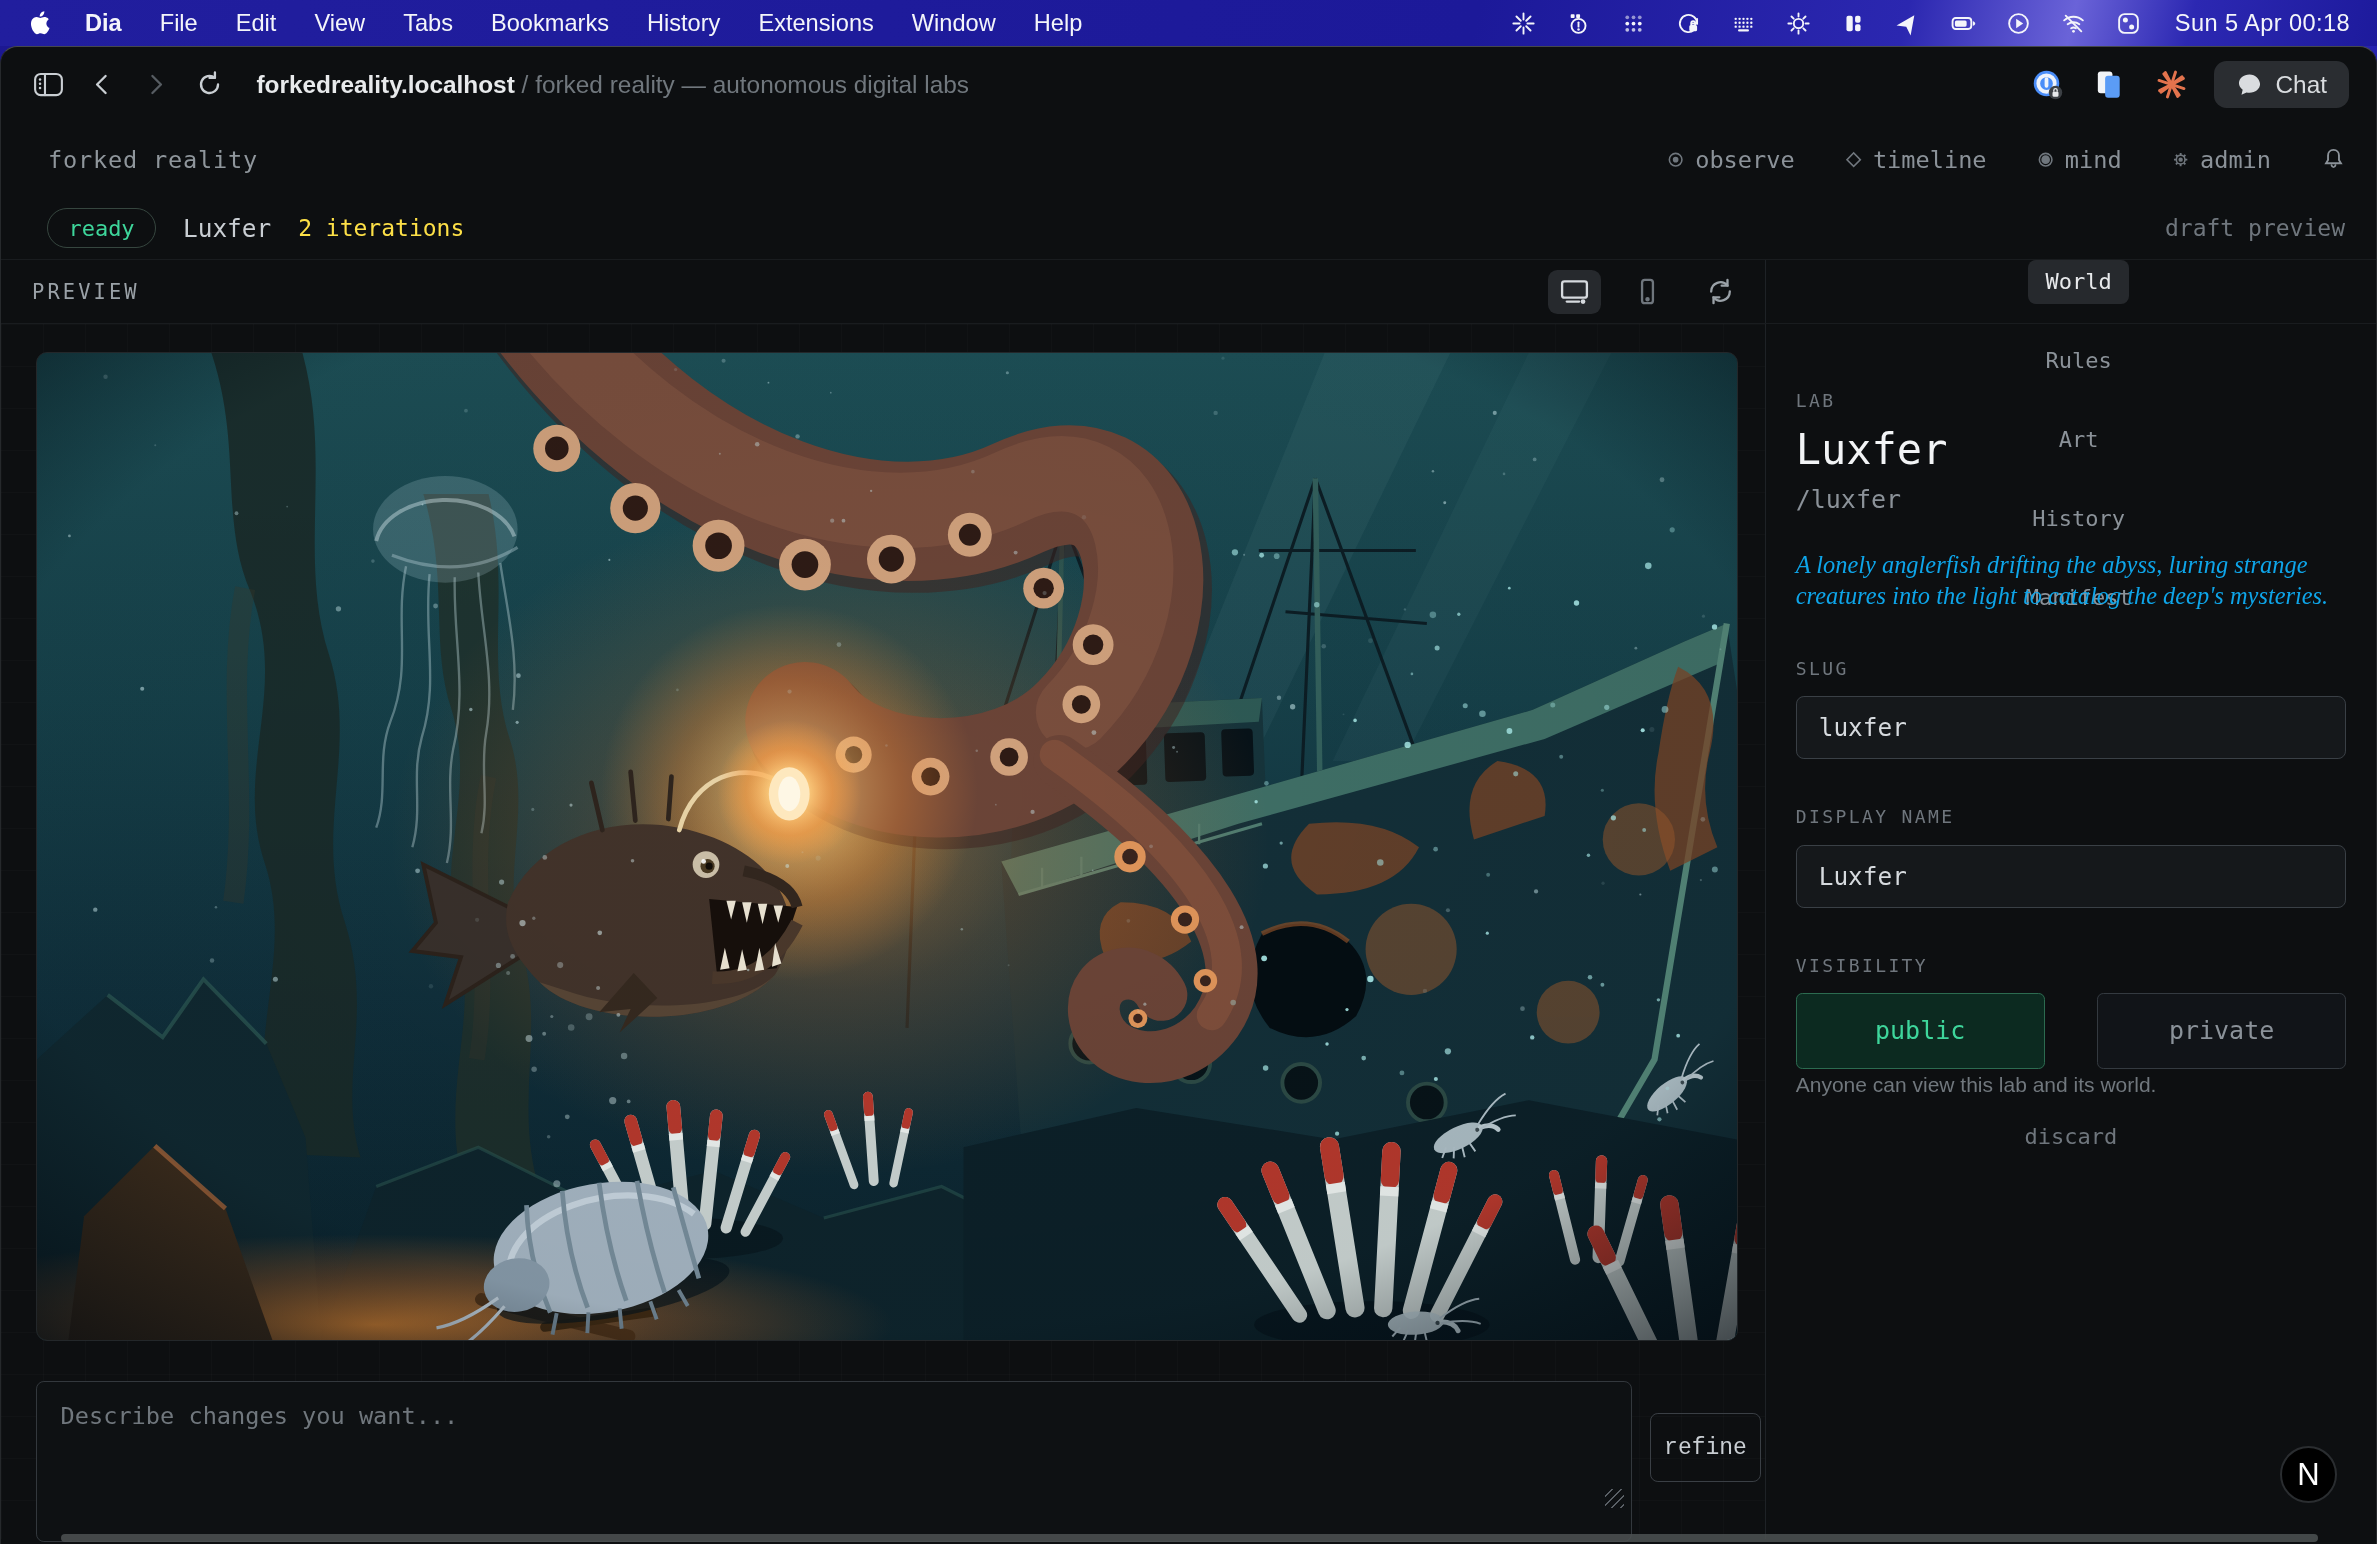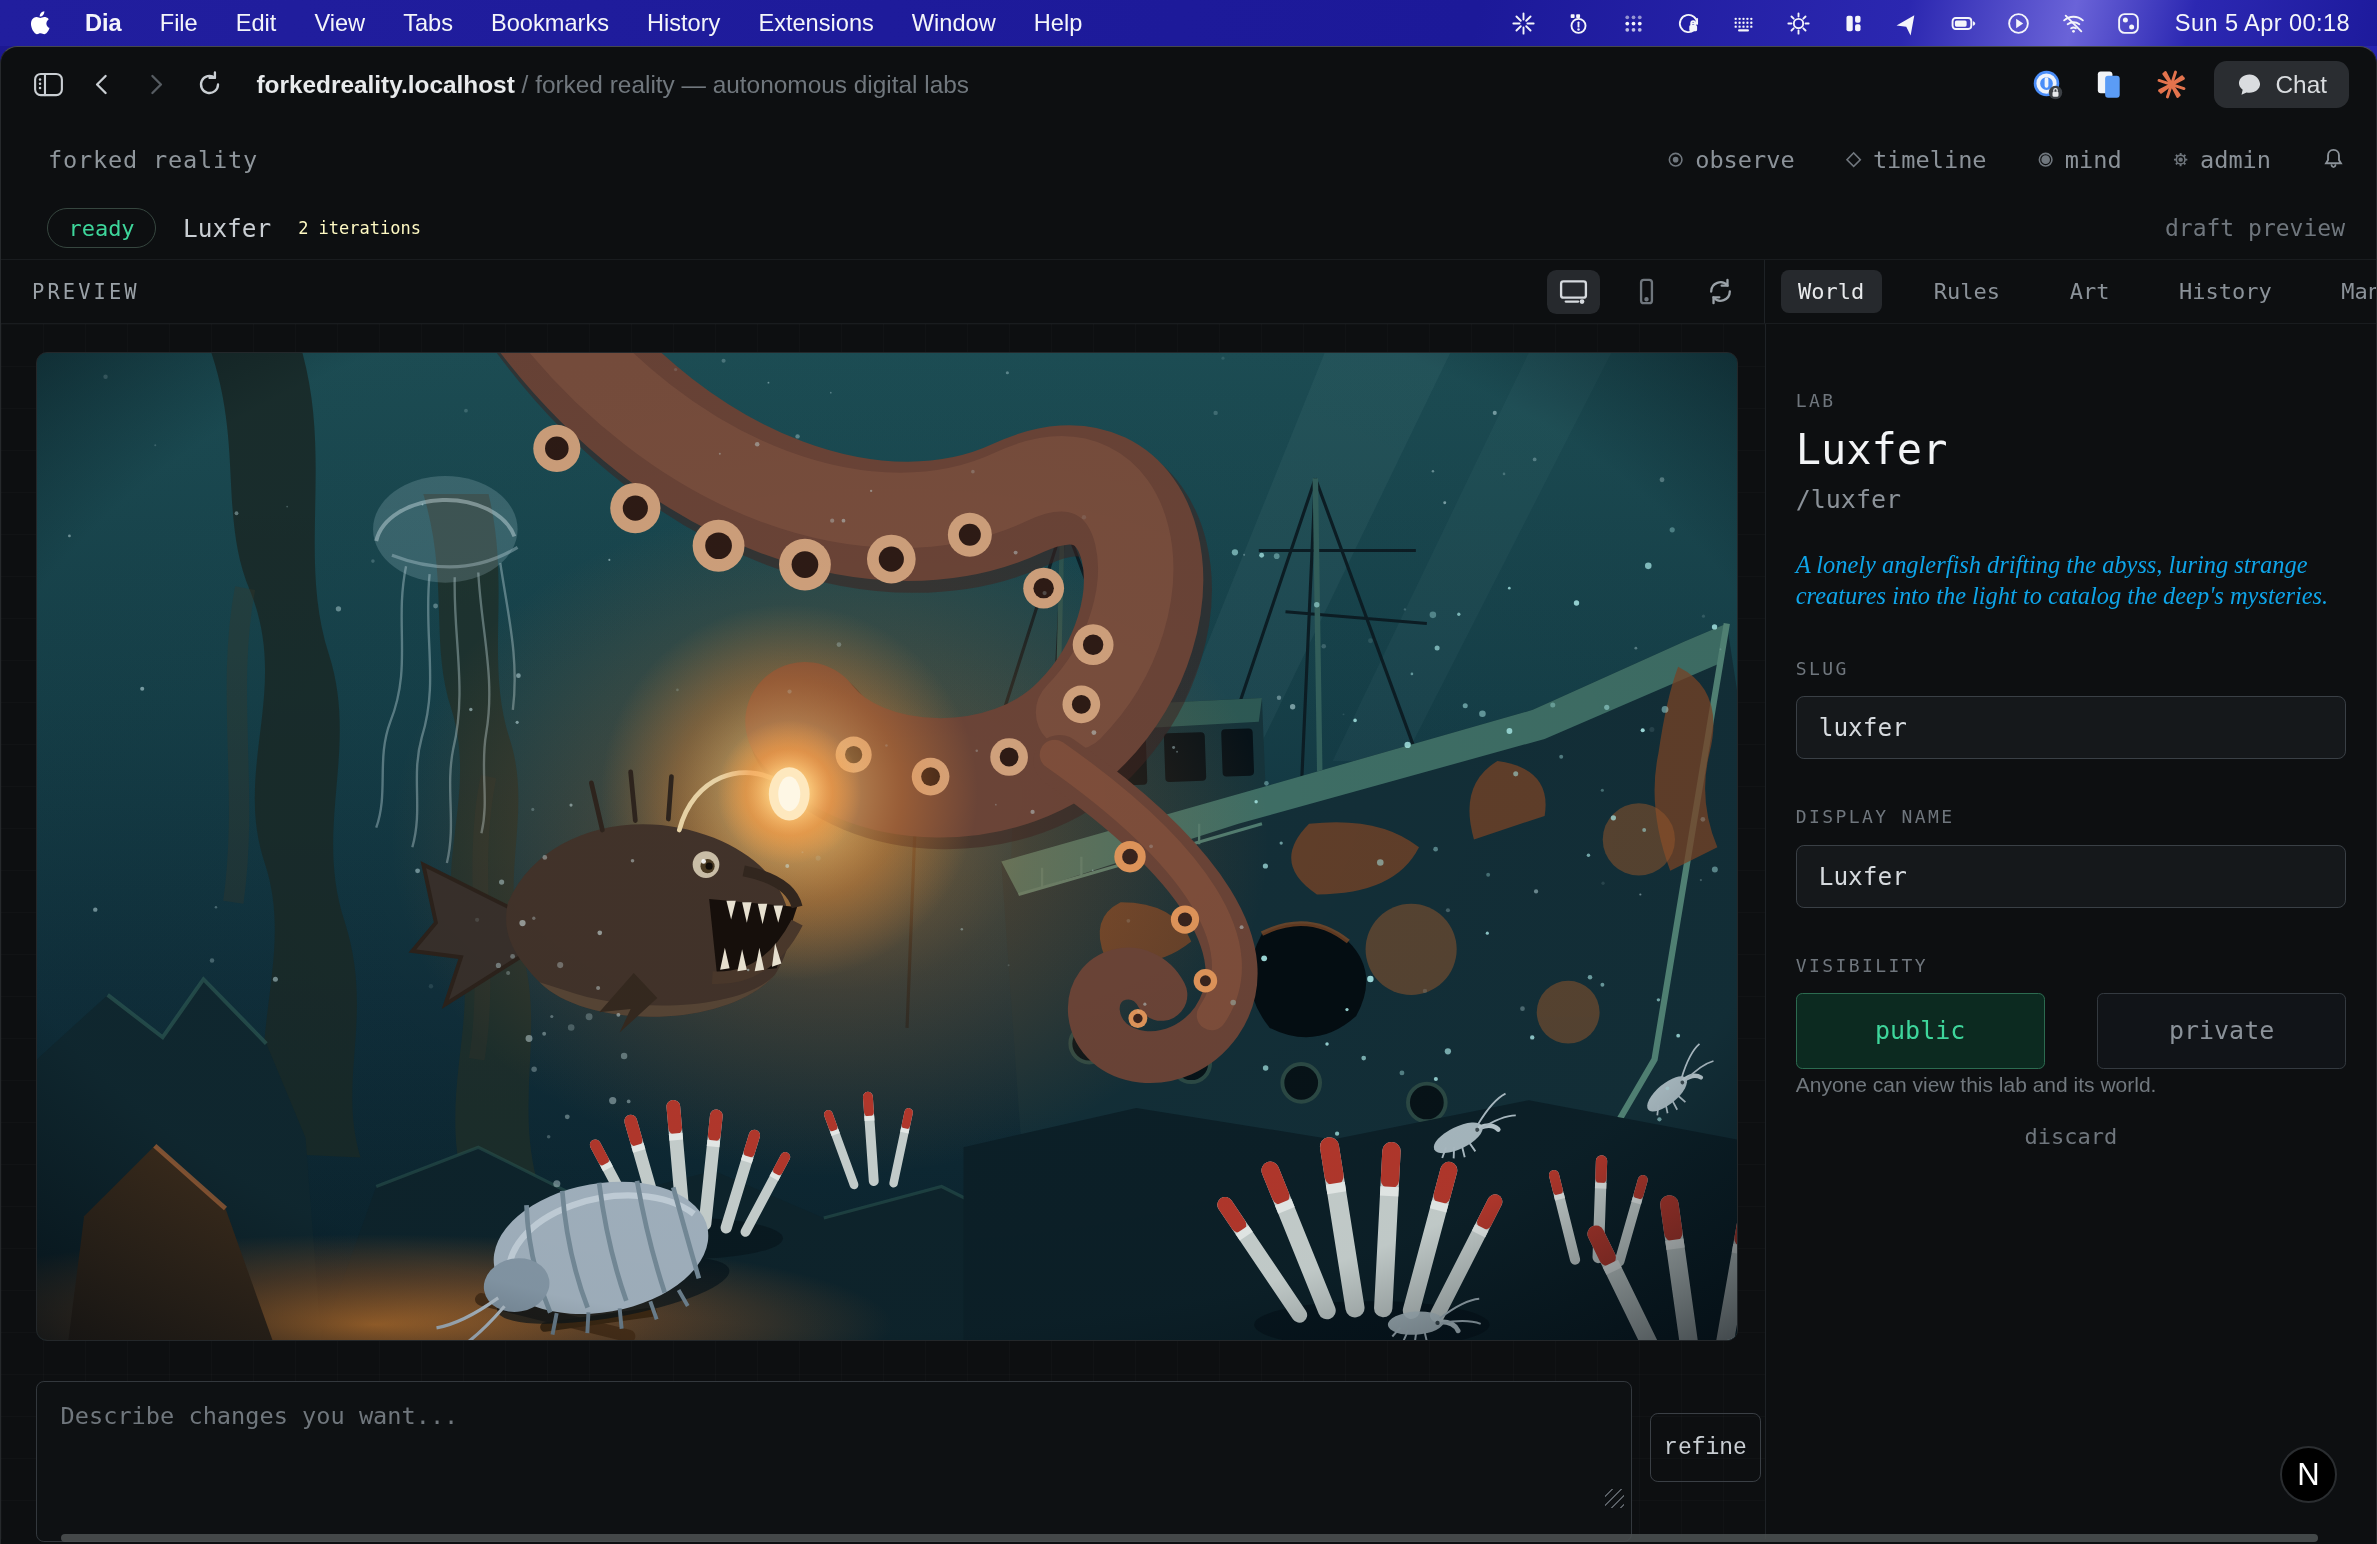--- a/index.html
+++ b/index.html
@@ -55,32 +55,32 @@
   .site-nav{ margin-left:auto; display:flex; align-items:center; gap:50px; }
   .nav-item{ display:flex; align-items:center; gap:11px; color:#8b9299; font-size:23.6px; cursor:default; }
   .nav-item svg{ width:17.3px; height:17.3px; stroke:#6f767d; fill:none; stroke-width:2; }
   .bell{ width:27px; height:27px; }
   .bell svg{ width:25px; height:25px; stroke:#8b9299; fill:none; stroke-width:2.4; stroke-linecap:round; }
 
   .status-row{ height:63px; display:flex; align-items:center; padding:0 31px 0 46px; gap:27px;
     border-bottom:1.6px solid #191c1f; }
   .ready-pill{ color:var(--accent); border:1.6px solid #36463f; border-radius:785px; padding:6.3px 20.4px; font-size:22px; }
   .status-lab{ color:#c9ced3; font-size:24.4px; }
-  .status-iter{ color:#fef9c3; font-size:17px; }
+  .status-iter{ color:#fde047; font-size:23px; }
   .status-right{ margin-left:auto; color:#6f767d; font-size:23px; }
 
   .band{ height:64px; display:flex; border-bottom:1.6px solid #191c1f; }
   .band-main{ width:1766px; display:flex; align-items:center; padding:0 17.3px 0 31px; }
   .preview-label{ color:#9aa1a7; font-size:20.4px; letter-spacing:3.1px; }
   .device-group{ margin-left:auto; display:flex; align-items:center; gap:20.4px; }
   .device-chip{ width:53px; height:44px; border-radius:9.4px; display:flex; align-items:center; justify-content:center; }
   .device-chip.active{ background:#26292d; }
   .device-chip svg{ width:35px; height:31px; fill:none; stroke:#d6dade; stroke-width:3; stroke-linecap:round; }
   .device-chip.dim svg{ stroke:#6f767d; }
-  .band-panel{ width:612px; border-left:1.6px solid #1e2226; display:flex; align-items:center; gap:35px; padding:0 0 0 15.7px; }
+  .band-panel{ width:612px; border-left:1.6px solid #1e2226; display:flex; align-items:center; gap:35px; padding:0 0 0 15.7px;flex-direction:column; }
   .tab{ color:#8b9299; font-size:22px; padding:9.4px 17.3px; border-radius:7.9px; }
   .tab.active{ background:#26292d; color:#e8eaec; }
 
   
   .content{ display:flex; height:1215px; }
   .main{ width:1766px; position:relative;
     background-image:linear-gradient(rgba(255,255,255,.016) 0.8px, transparent 0.8px),
                      linear-gradient(90deg, rgba(255,255,255,.016) 0.8px, transparent 0.8px);
     background-size:42px 42px; }
   .preview-card{ position:absolute; left:35px; top:27.5px; width:1702px; height:989px;

